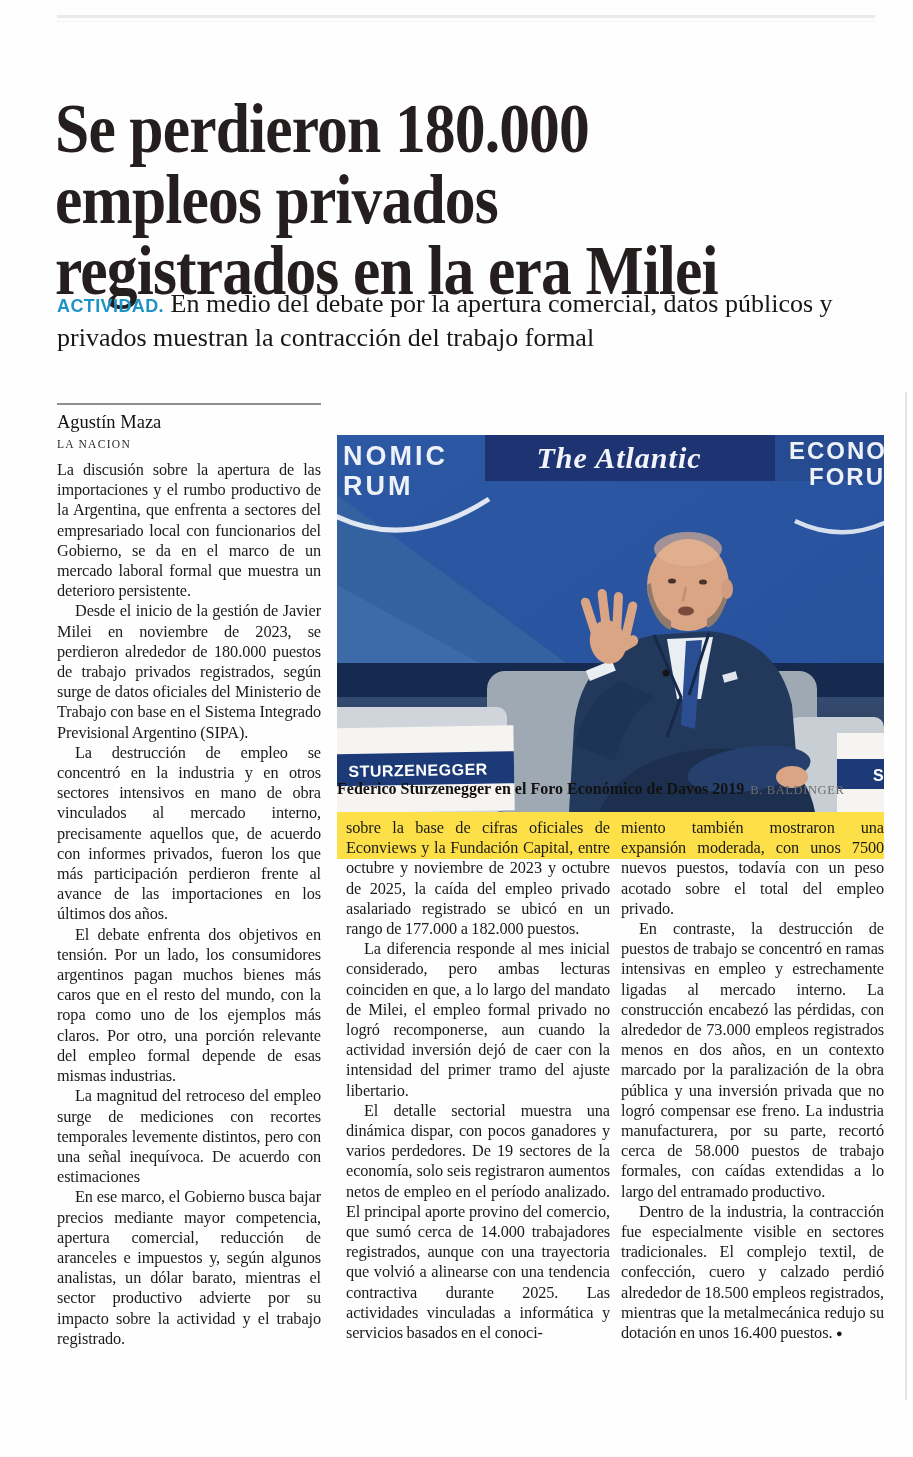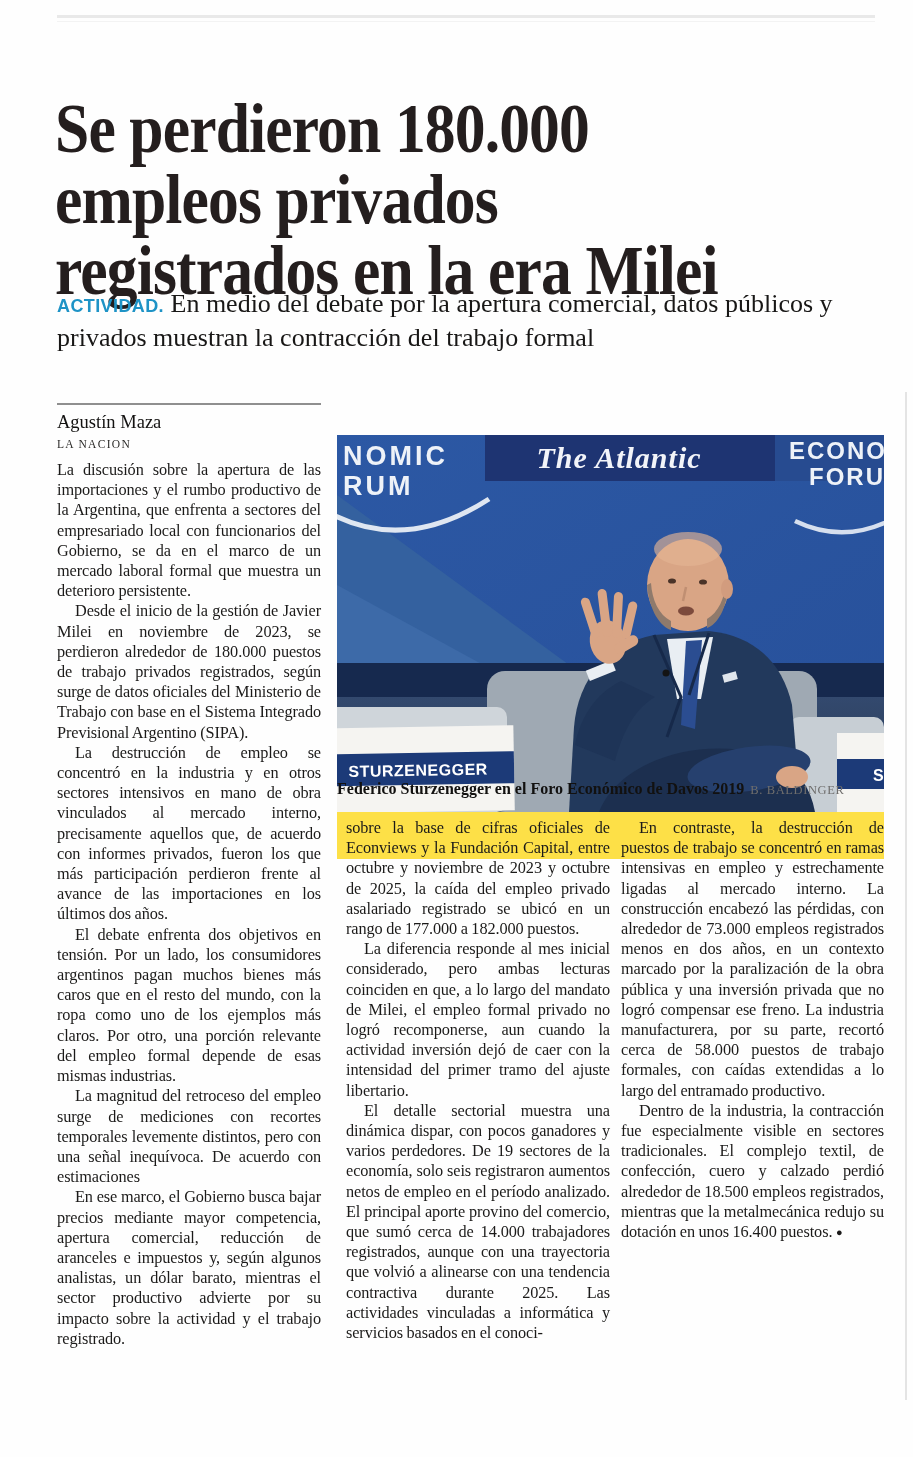--- a/index.html
+++ b/index.html
@@ -157,18 +157,19 @@
     <p class="indent">En ese marco, el Gobierno busca bajar precios mediante mayor competencia, apertura comercial, reducción de aranceles e impuestos y, según algunos analistas, un dólar barato, mientras el sector productivo advierte por su impacto sobre la actividad y el trabajo registrado.</p>
   </div>
 
   <div class="col" id="col2">
     <p>sobre la base de cifras oficiales de Econviews y la Fundación Capital, entre octubre y noviembre de 2023 y octubre de 2025, la caída del empleo privado asalariado registrado se ubicó en un rango de 177.000 a 182.000 puestos.</p>
     <p class="indent">La diferencia responde al mes inicial considerado, pero ambas lecturas coinciden en que, a lo largo del mandato de Milei, el empleo formal privado no logró recomponerse, aun cuando la actividad inversión dejó de caer con la intensidad del primer tramo del ajuste libertario.</p>
     <p class="indent">El detalle sectorial muestra una dinámica dispar, con pocos ganadores y varios perdedores. De 19 sectores de la economía, solo seis registraron aumentos netos de empleo en el período analizado. El principal aporte provino del comercio, que sumó cerca de 14.000 trabajadores registrados, aunque con una trayectoria que volvió a alinearse con una tendencia contractiva durante 2025. Las actividades vinculadas a informática y servicios basados en el conoci-</p>
   </div>
 
   <div class="col" id="col3">
+    <p>miento también mostraron una expansión moderada, con unos 7500 nuevos puestos, todavía con un peso acotado sobre el total del empleo privado.</p>
     <p class="indent">En contraste, la destrucción de puestos de trabajo se concentró en ramas intensivas en empleo y estrechamente ligadas al mercado interno. La construcción encabezó las pérdidas, con alrededor de 73.000 empleos registrados menos en dos años, en un contexto marcado por la paralización de la obra pública y una inversión privada que no logró compensar ese freno. La industria manufacturera, por su parte, recortó cerca de 58.000 puestos de trabajo formales, con caídas extendidas a lo largo del entramado productivo.</p>
     <p class="indent"><span>Dentro de la industria, la contracción fue especialmente visible en sectores tradicionales. El complejo textil, de confección, cuero y calzado perdió alrededor de 18.500 empleos registrados, mientras que la metalmecánica redujo su dotación en unos 16.400 puestos. </span><span class="end-mark">●</span></p>
   </div>
 
   <div class="right-rule"></div>
 </div>
 
 </body></html>

